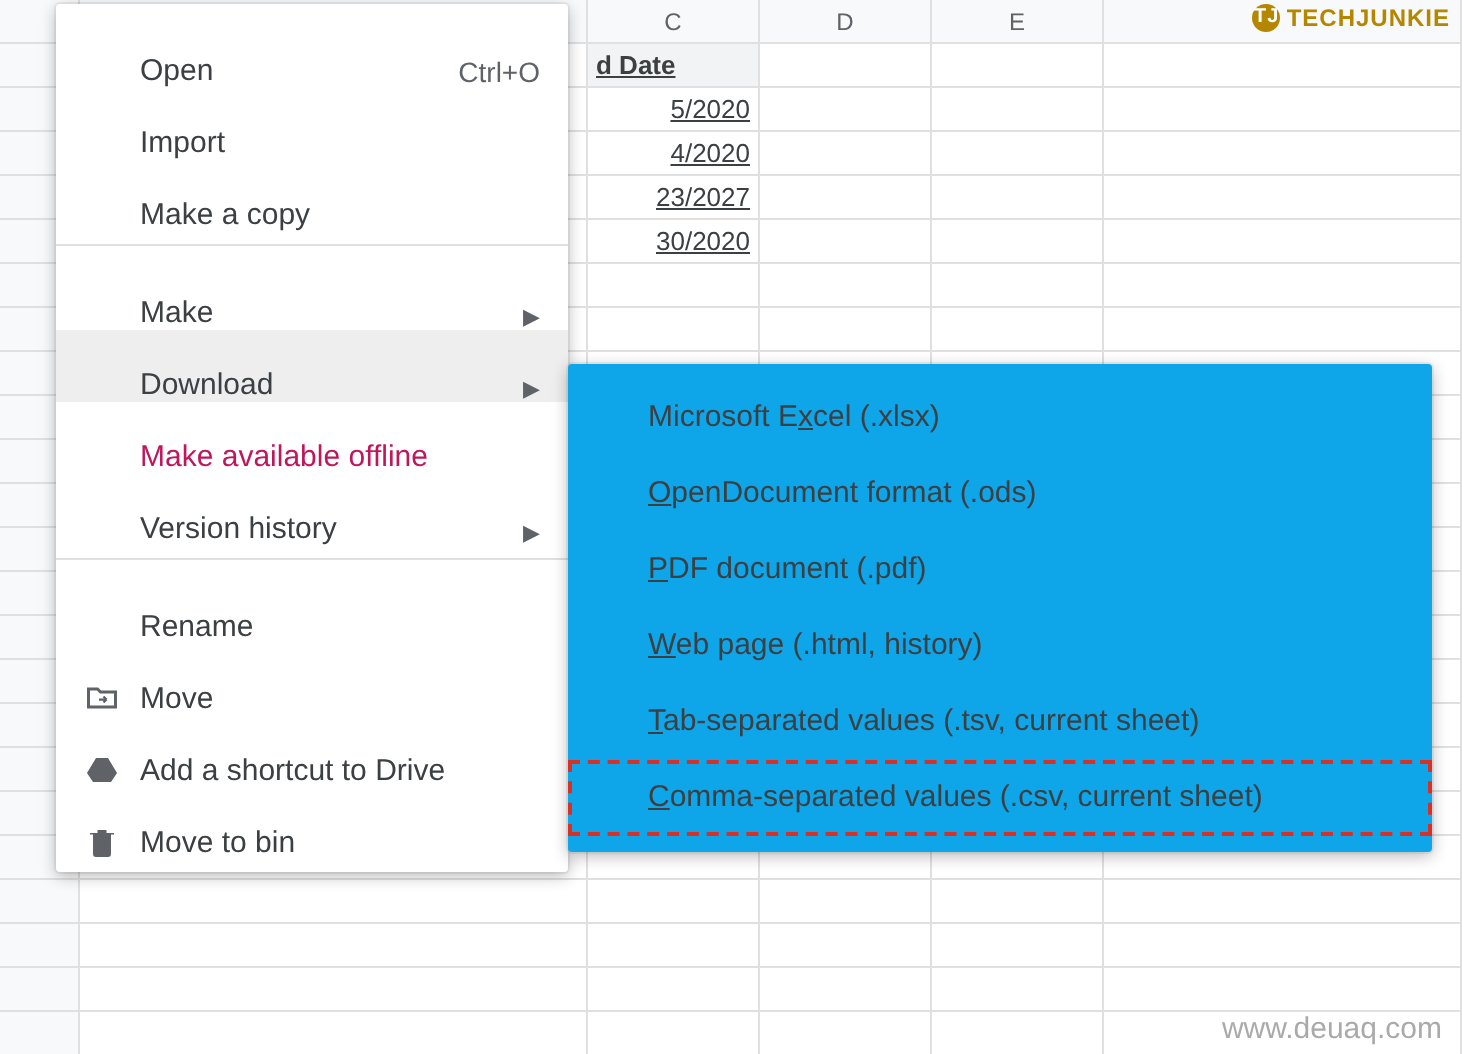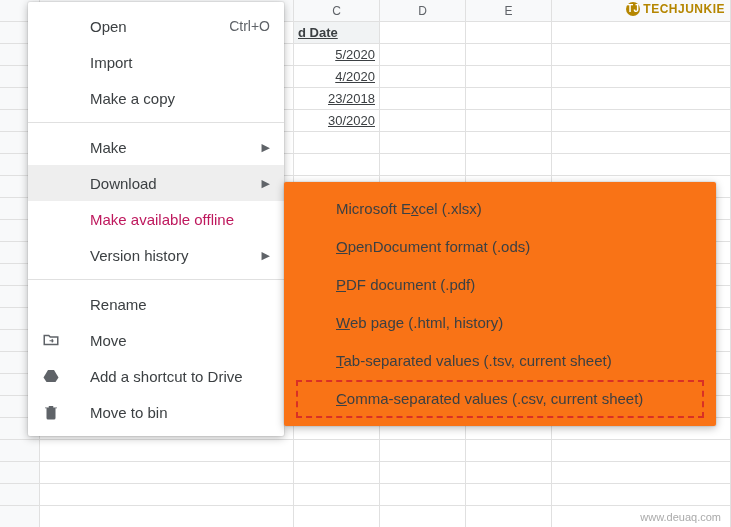--- a/index.html
+++ b/index.html
@@ -69,26 +69,25 @@
     top: 2px;
     width: 256px;
     background: #fff;
     box-shadow: 0 2px 8px rgba(0,0,0,0.28), 0 0 0 1px rgba(0,0,0,0.05);
     border-radius: 2px;
     padding: 6px 0;
     font-size: 15px;
   }
   .menu-item {
     display: flex;
-    align-items: center;
+    align-items: flex-end;
     height: 36px;
     padding: 0 14px 0 14px;
     position: relative;
     color: #3c4043;
-    gap: 20px;
   }
   .menu-item.highlight {
     background: #eeeeee;
   }
   .menu-item.disabled { color: #be185d; }
   .menu-item .icon {
     width: 28px;
     display: inline-flex;
     justify-content: flex-start;
     align-items: center;
@@ -108,24 +107,24 @@
     background: #e0e0e0;
     margin: 6px 0;
   }
 
   
   .submenu {
     position: absolute;
     left: 284px;
     top: 182px;
     width: 432px;
-    background: #f97316;
+    background: #0ea5e9;
     box-shadow: 0 2px 8px rgba(0,0,0,0.28), 0 0 0 1px rgba(0,0,0,0.05);
     border-radius: 2px;
-    padding: 8px 12px;
+    padding: 8px 0;
     font-size: 15px;
   }
   .submenu-item {
     height: 38px;
     line-height: 38px;
     padding: 0 18px 0 40px;
     color: #3c4043;
     white-space: nowrap;
   }
   .submenu-item .ul { text-decoration: underline; }
@@ -152,21 +151,21 @@
     background: #b58600;
     color: #fff;
     font-size: 10px;
     line-height: 14px;
     text-align: center;
     font-weight: bold;
   }
   .wm-deuaq {
     position: absolute;
     bottom: 4px; right: 10px;
-    font-size: 11px;
+    font-size: 15px;
     color: #aaa;
   }
 </style>
 </head>
 <body>
 
 <div class="sheet">
   <div class="col-headers">
     <div class="col-header"></div>
     <div class="col-header" style="flex:0 0 254px"></div>
@@ -198,21 +197,21 @@
     <div class="cell" style="flex:0 0 10px;border-right:none">B</div>
     <div class="cell" style="flex:0 0 244px"></div>
     <div class="cell right">4/2020</div>
     <div class="cell"></div>
     <div class="cell"></div>
     <div class="cell" style="flex:1"></div>
   </div>
   <div class="row">
     <div class="row-head"></div>
     <div class="cell" style="flex:0 0 254px"></div>
-    <div class="cell right">23/2018</div>
+    <div class="cell right">23/2027</div>
     <div class="cell"></div>
     <div class="cell"></div>
     <div class="cell" style="flex:1"></div>
   </div>
   <div class="row">
     <div class="row-head"></div>
     <div class="cell" style="flex:0 0 20px;border-right:none">Mc</div>
     <div class="cell" style="flex:0 0 234px"></div>
     <div class="cell right">30/2020</div>
     <div class="cell"></div>

